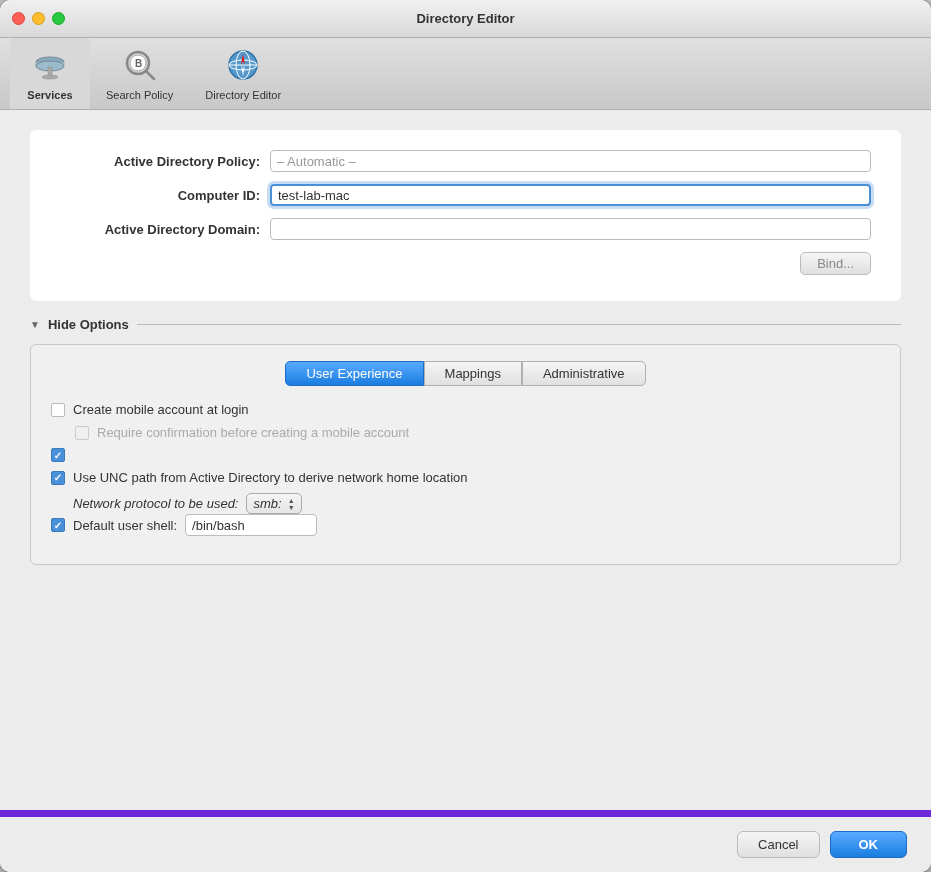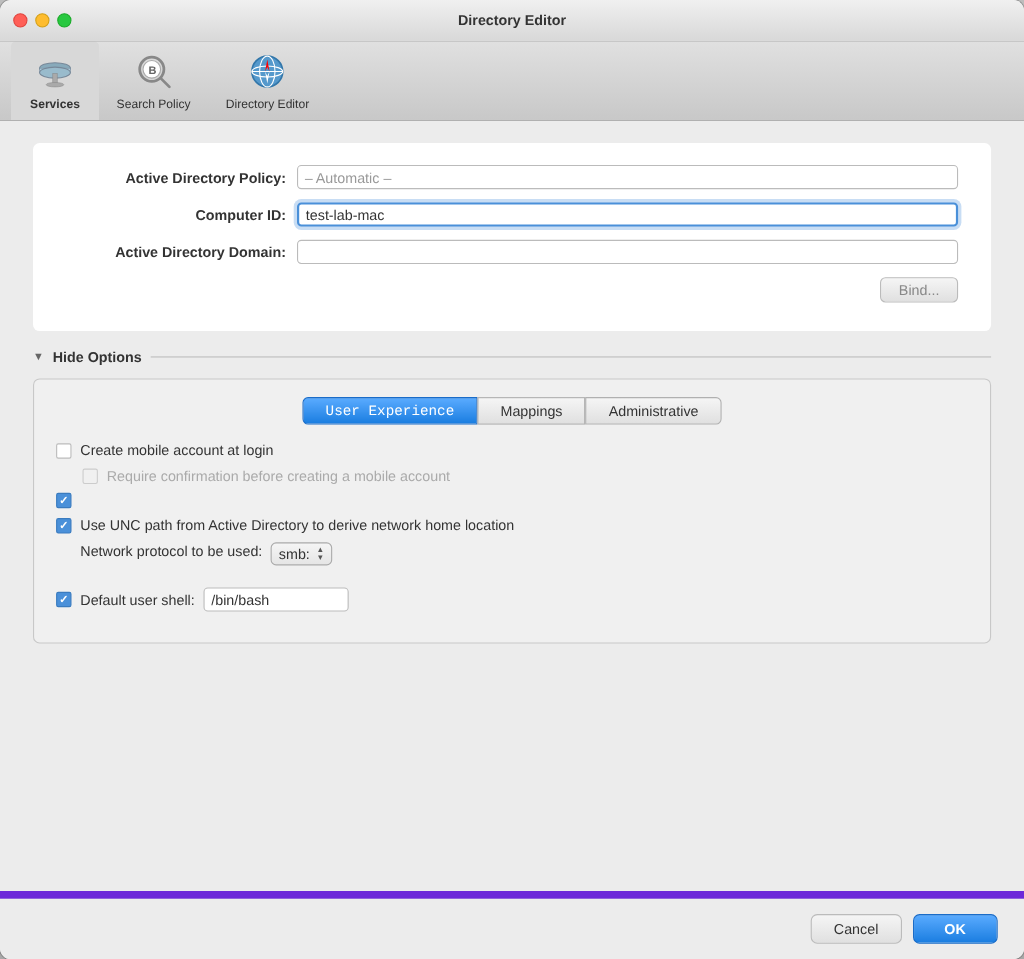--- a/index.html
+++ b/index.html
@@ -201,21 +201,20 @@
     .seg-btn:first-child {
       border-radius: 5px 0 0 5px;
     }
     .seg-btn:last-child {
       border-radius: 0 5px 5px 0;
     }
     .seg-btn.selected {
       background: linear-gradient(to bottom, #5aabff, #1a7de0);
       color: white;
       border-color: #1a6cc8;
-      font-family: Liberation Mono, monospace;
     }
 
     .checkbox-row {
       display: flex;
       align-items: center;
       margin-bottom: 8px;
       gap: 8px;
     }
     .checkbox-row.indented {
       margin-left: 24px;
@@ -250,23 +249,25 @@
     .cb-label {
       font-size: 13px;
       color: #333;
     }
     .cb-label.disabled {
       color: #aaa;
     }
 
     .protocol-row {
       display: flex;
-      margin-bottom: 20px;
+      align-items: center;
+      margin-bottom: 0;
       margin-left: 0;
       gap: 8px;
+      font-style: italic;
     }
     .protocol-label {
       font-size: 13px;
       color: #333;
       margin-left: 22px;
     }
     .protocol-select {
       display: flex;
       align-items: center;
       background: linear-gradient(to bottom, #f5f5f5, #e5e5e5);

